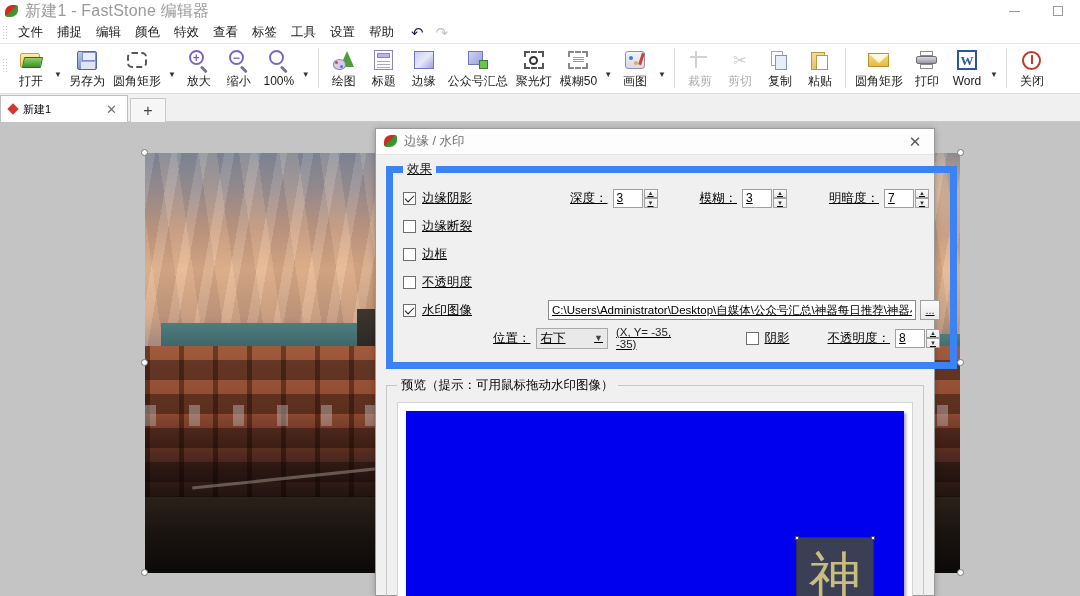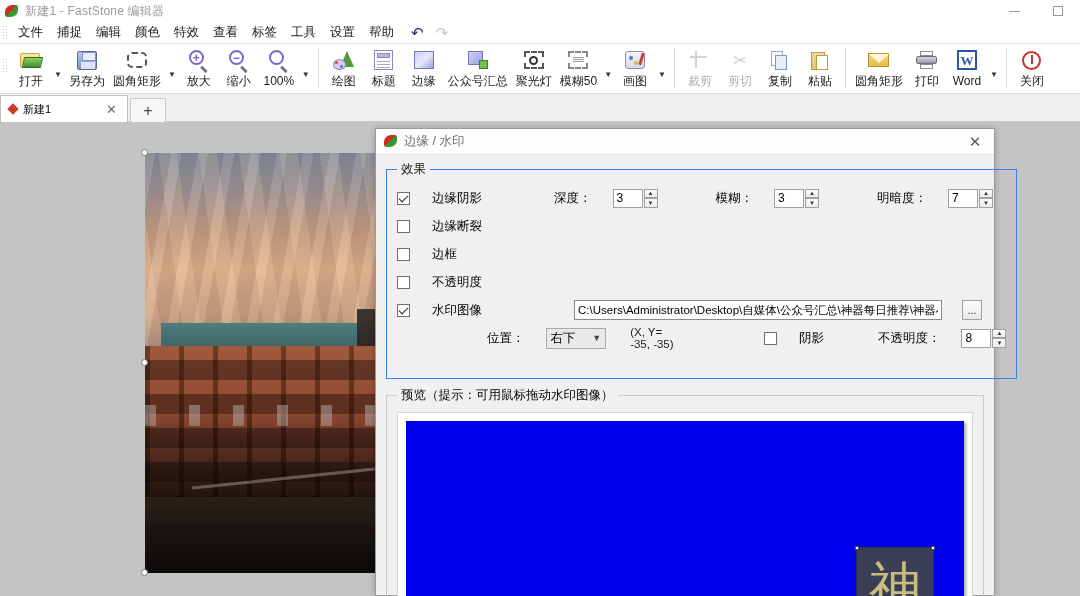--- a/index.html
+++ b/index.html
@@ -28,21 +28,21 @@
     width: 14px; height: 14px; margin-left: 5px; margin-right: 6px;
     position: relative;
   }
   .app-icon .leaf {
     position: absolute; left: 0; top: 1px;
     width: 13px; height: 12px;
     background: linear-gradient(135deg, #d42b1f 0%, #d42b1f 48%, #3c8c2e 48%, #49a336 100%);
     border-radius: 55% 20% 55% 20%;
   }
   .title-text {
-    font-size: 12px; color: #9a9a9a; letter-spacing: 0.2px;
+    font-size: 16px; color: #9a9a9a; letter-spacing: 0.2px;
   }
   .win-buttons {
     position: absolute; right: 0; top: 0; height: 22px;
     display: flex; align-items: center;
   }
   .win-btn {
     width: 44px; height: 22px;
     display: flex; align-items: center; justify-content: center;
   }
   .win-btn .min-glyph {
@@ -325,21 +325,21 @@
     background:repeating-linear-gradient(90deg, rgba(210,210,215,0.55) 0 11px, transparent 11px 44px);
     opacity:0.7;
   }
   .handle {
     position:absolute;width:7px;height:7px;border-radius:50%;
     background:#ffffff;border:1px solid #7a7a7a;
   }
 
   
   .dialog {
-    position:absolute;left:375px;top:128px;width:620px;height:468px;
+    position:absolute;left:375px;top:128px;width:560px;height:468px;
     background:#f0f0f0;
     border:1px solid #9a9a9a;
     box-shadow:0 1px 6px rgba(0,0,0,0.25);
   }
   .dlg-title {
     height:26px;background:#fdfdfd;display:flex;align-items:center;
     border-bottom:1px solid #e2e2e2;
   }
   .dlg-icon {
     width:13px;height:13px;margin-left:8px;margin-right:7px;position:relative;
@@ -350,28 +350,29 @@
     border-radius:55% 20% 55% 20%;
   }
   .dlg-title-text { font-size:12.5px;color:#6f6f6f; }
   .dlg-close {
     margin-left:auto;width:38px;height:26px;display:flex;align-items:center;justify-content:center;
     font-size:15px;color:#5a5a5a;
   }
   .dlg-body { padding:6px 10px 0 10px; }
 
   fieldset.group {
-    border:1px solid #3b82f6; margin:0; padding:6px 10px 26px 10px;
+    border:7px solid #3b82f6; margin:0; padding:6px 10px 10px 10px;
     background:transparent;
+    text-decoration:underline;
   }
   fieldset.group > legend {
     font-size:12.5px; padding:0 4px; color:#1a1a1a;
   }
 
-  .row { display:flex; align-items:center; height:28px;gap:16px; }
+  .row { display:flex; align-items:center; height:28px; }
   .cb {
     width:13px;height:13px;border:1px solid #6e6e6e;background:#fff;
     display:inline-flex;align-items:center;justify-content:center;
     margin-right:6px;flex:none;
   }
   .cb.checked:after {
     content:"";width:8px;height:4px;border-left:1.6px solid #1a1a1a;border-bottom:1.6px solid #1a1a1a;
     transform:rotate(-45deg);margin-top:-2px;
   }
   .cb-label { font-size:12.5px; white-space:nowrap; }
@@ -735,21 +736,21 @@
     </div>
 
     <div class="dlg-body">
       <fieldset class="group">
         <legend>效果</legend>
 
         <div class="row">
           <span class="cb checked"></span>
           <span class="cb-label">边缘阴影</span>
 
-          <span style="margin-left:56px;" class="fld-label">深度：</span>
+          <span style="margin-left:98px;" class="fld-label">深度：</span>
           <span class="spin">
             <input type="text" value="3" style="">
             <span class="btns">
                 <div>▲</div>
                 <div>▼</div>
               </span>
           </span>
 
           <span style="margin-left:42px;" class="fld-label">模糊：</span>
           <span class="spin">

